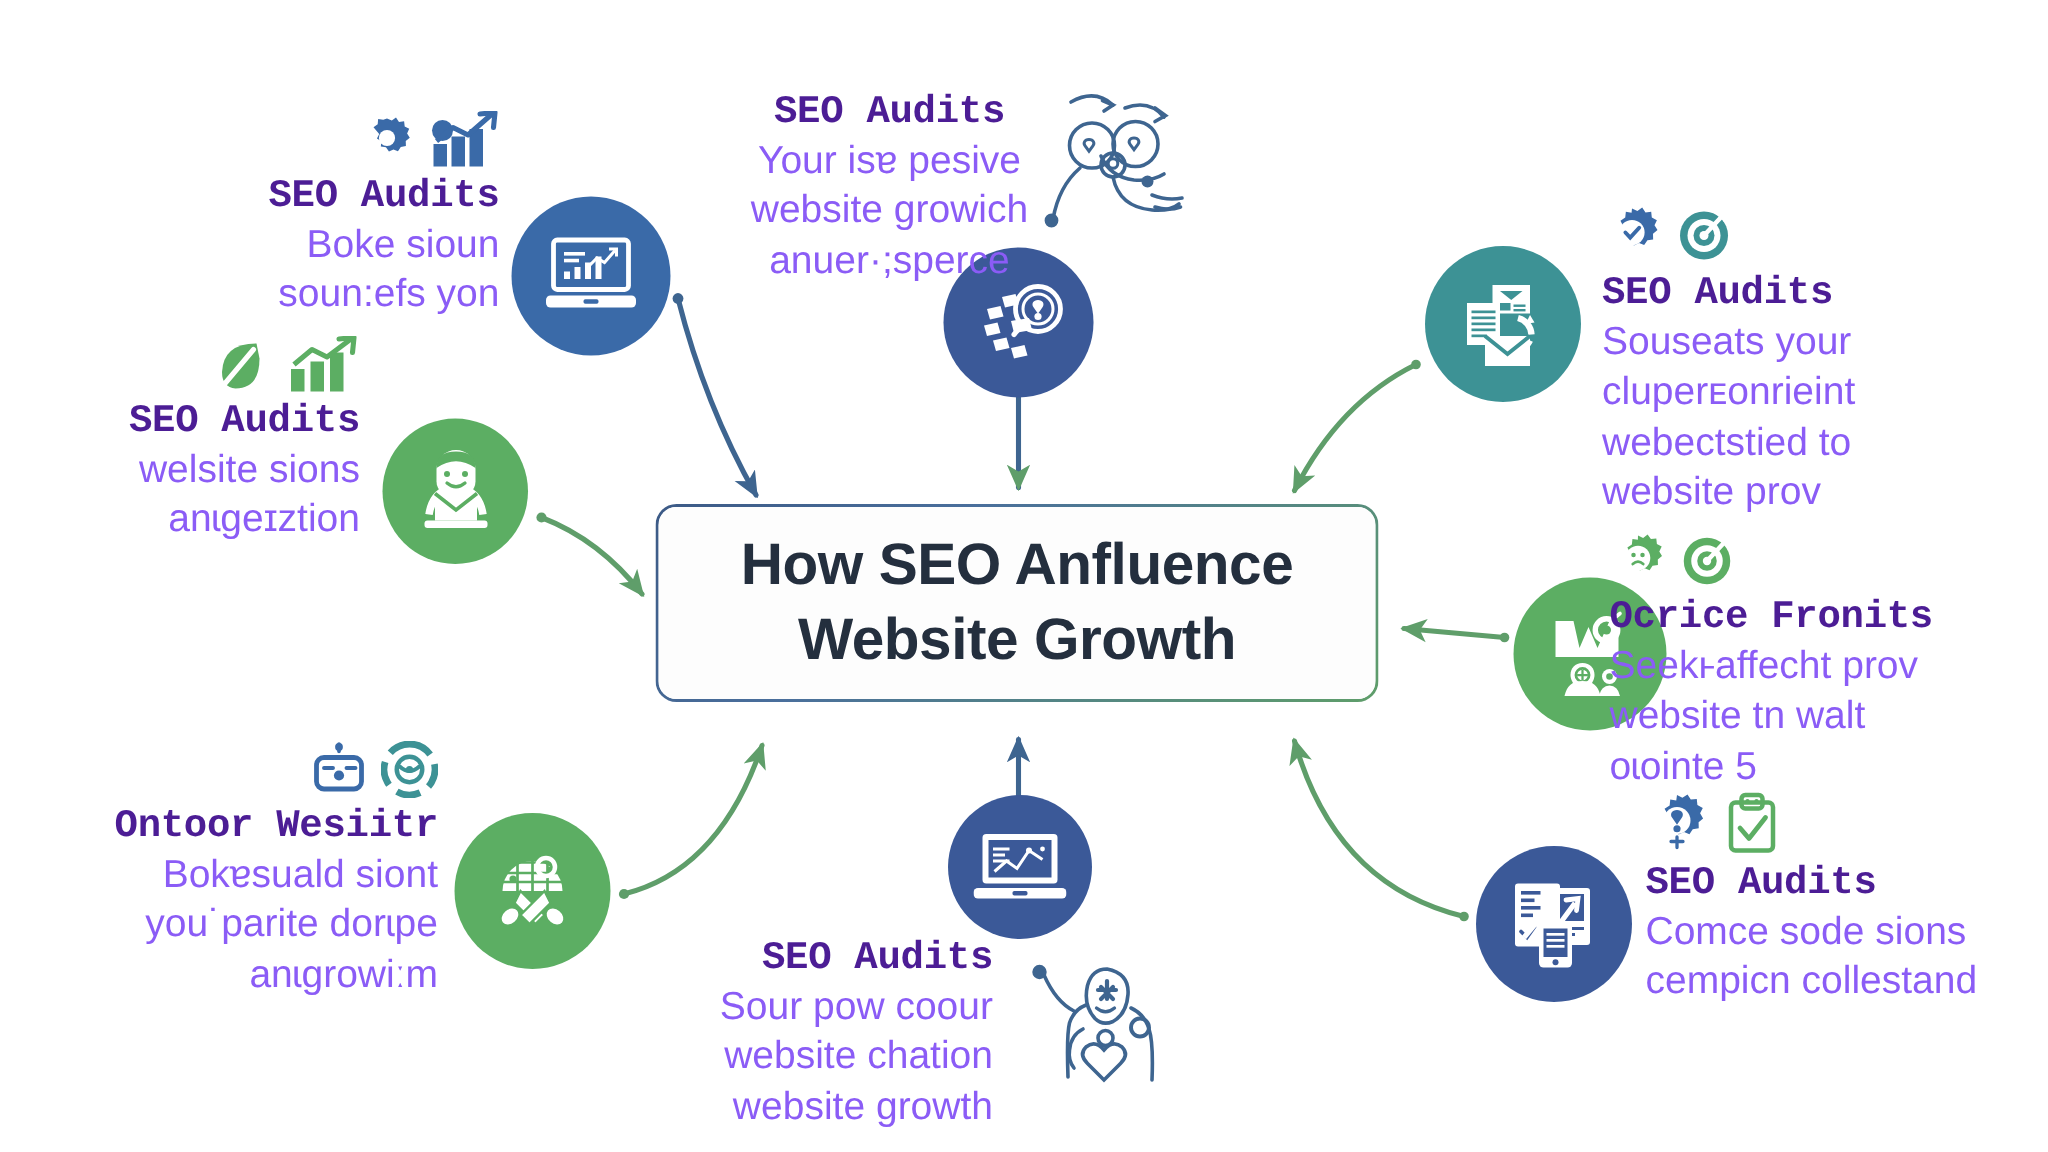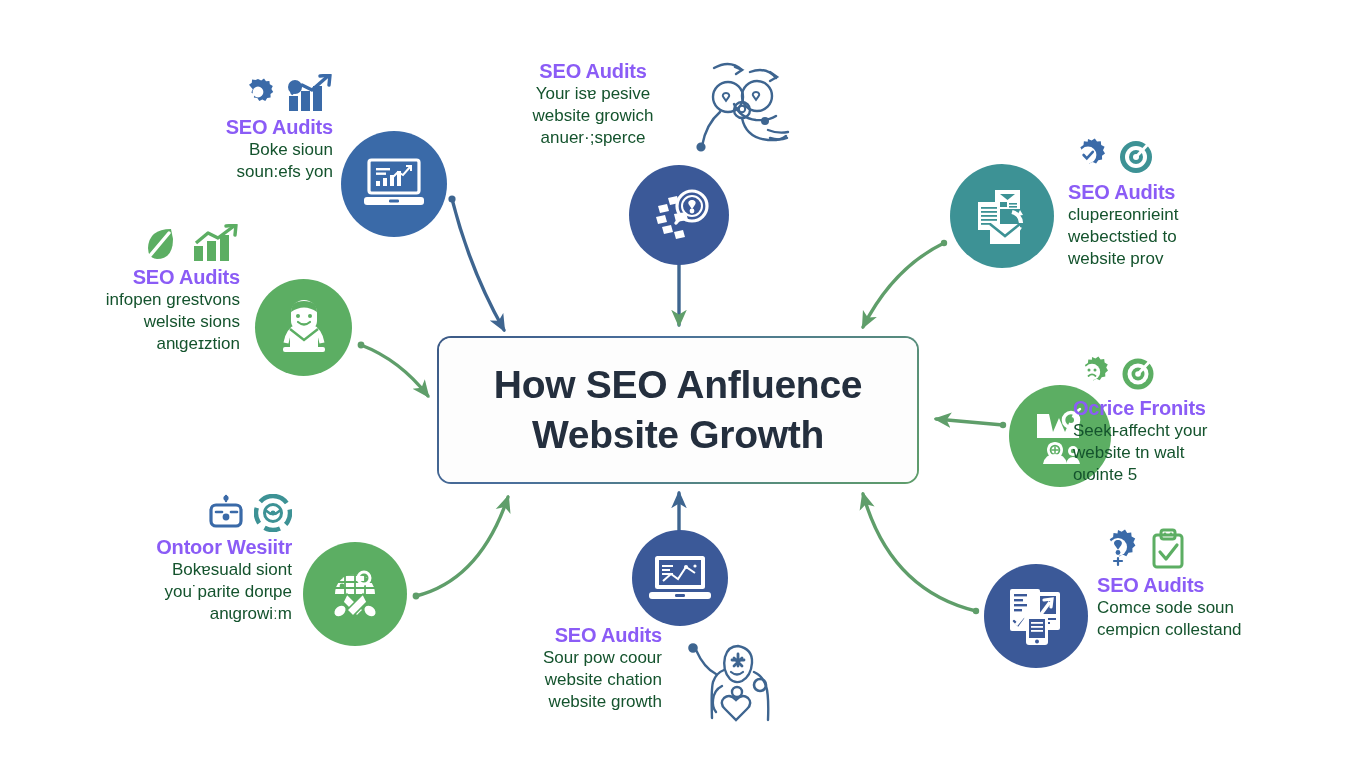--- a/index.html
+++ b/index.html
@@ -31,21 +31,21 @@
     pointer-events: none;
     z-index: 1;
   }
 
   
   #center-node {
     position: absolute;
     left: 437px;
     top: 336px;
     width: 482px;
-    height: 148px;
+    height: 132px;
     border-radius: 14px;
     background: #fdfdfd;
     z-index: 3;
     padding: 2px;
     background-image: linear-gradient(#fdfdfd, #fdfdfd),
                       linear-gradient(135deg, #3c5a86 0%, #4a6f9c 35%, #5f9e6a 100%);
     background-origin: border-box;
     background-clip: content-box, border-box;
     box-sizing: border-box;
     display: flex;
@@ -91,30 +91,31 @@
   .txt-block .mini-icons {
     display: flex;
     gap: 9px;
     margin-bottom: 4px;
     align-items: flex-end;
   }
   .txt-block.align-right .mini-icons { justify-content: flex-end; }
   .txt-block.align-left .mini-icons { justify-content: flex-start; }
 
   .blk-title {
-    font-size: 20px;
+    font-size: 26px;
     font-weight: bold;
-    color: #8b5cf6;
+    color: #4c1d95;
     line-height: 1.14;
     letter-spacing: -0.2px;
     white-space: nowrap;
+    font-family: Liberation Mono, monospace;
   }
   .blk-body {
-    font-size: 17px;
-    color: #14532d;
+    font-size: 26px;
+    color: #8b5cf6;
     line-height: 1.29;
     font-weight: 400;
   }
   .blk-body span { display: block; white-space: nowrap; }
 
   .align-right { text-align: right; }
   .align-left  { text-align: left; }
   .align-center{ text-align: center; }
 </style>
 </head>
@@ -393,20 +394,21 @@
         <circle cx="19" cy="20" r="16" fill="#3d9295"></circle>
         <circle cx="19" cy="20" r="11" fill="#fff"></circle>
         <circle cx="19" cy="20" r="7" fill="#3d9295"></circle>
         <circle cx="19" cy="20" r="3" fill="#fff"></circle>
         <path d="M 19 20 L 33 5" stroke="#fff" stroke-width="3" stroke-linecap="round"></path>
         <path d="M 28 5 L 34 4 L 33 10" fill="none" stroke="#fff" stroke-width="2.4" stroke-linecap="round"></path>
       </svg>
     </div>
     <div class="blk-title">SEO Audits</div>
     <div class="blk-body">
+      <span>Souseats your</span>
       <span>cluperᴇonrieint</span>
       <span>webectstied to</span>
       <span>website prov</span>
     </div>
   </div>
 
   <div class="txt-block align-right" style="left:45px; top:224px; width:195px;">
     <div class="mini-icons">
       <svg width="38" height="36" viewBox="0 0 38 36">
         <path d="M 28 3 q -22 0 -23 19 q 0 10 9 11 q 16 0 16 -20 z" fill="#5cae63"></path>
@@ -415,21 +417,20 @@
       <svg width="50" height="38" viewBox="0 0 50 38">
         <rect x="4" y="22" width="9" height="15" fill="#5cae63"></rect>
         <rect x="17" y="17" width="9" height="20" fill="#5cae63"></rect>
         <rect x="30" y="11" width="9" height="26" fill="#5cae63"></rect>
         <path d="M 6 19 L 18 9 L 28 14 L 44 2" fill="none" stroke="#5cae63" stroke-width="3.4" stroke-linejoin="round"></path>
         <path d="M 36 2 L 46 1 L 45 11" fill="none" stroke="#5cae63" stroke-width="3.4" stroke-linecap="round" stroke-linejoin="round"></path>
       </svg>
     </div>
     <div class="blk-title">SEO Audits</div>
     <div class="blk-body">
-      <span>infopen grestvons</span>
       <span>welsite sions</span>
       <span>anɩgeɪztion</span>
     </div>
   </div>
 
   <div class="txt-block align-left" style="left:1073px; top:355px; width:225px;">
     <div class="mini-icons">
       <svg width="38" height="38" viewBox="0 0 38 38">
         <path d="M19 2 l3.4 1.6 3-2.2 2.2 3 3.6-.4.4 3.6 3.2 1.8-1.6 3.2 1.8 3-2.8 2.4.1 3.6-3.6.6-2 3-3.2-1.4-3.2 1.6-2-3-3.6-.6.4-3.6-3-1.8 1.4-3.2-1.6-3.2 3-2 .4-3.6 3.6.4z" fill="#5cae63"></path>
         <circle cx="19" cy="17" r="8.2" fill="#fff"></circle>
@@ -441,21 +442,21 @@
         <circle cx="18" cy="19" r="15.5" fill="#5cae63"></circle>
         <circle cx="18" cy="19" r="10.5" fill="#fff"></circle>
         <circle cx="18" cy="19" r="6.5" fill="#5cae63"></circle>
         <circle cx="18" cy="19" r="2.8" fill="#fff"></circle>
         <path d="M 18 19 L 32 4" stroke="#fff" stroke-width="3" stroke-linecap="round"></path>
         <path d="M 27 4 L 33 3 L 32 9" fill="none" stroke="#fff" stroke-width="2.4" stroke-linecap="round"></path>
       </svg>
     </div>
     <div class="blk-title">Ocrice Fronits</div>
     <div class="blk-body">
-      <span>Seekⱶaffecht your</span>
+      <span>Seekⱶaffecht prov</span>
       <span>website tn walt</span>
       <span>oɩointe 5</span>
     </div>
   </div>
 
   <div class="txt-block align-right" style="left:62px; top:494px; width:230px;">
     <div class="mini-icons">
       <svg width="38" height="38" viewBox="0 0 38 38">
         <path d="M 19 2 v 5" stroke="#3a6aa8" stroke-width="2.4" stroke-linecap="round"></path>
         <circle cx="19" cy="4" r="2.6" fill="#3a6aa8"></circle>
@@ -521,18 +522,18 @@
       <svg width="40" height="42" viewBox="0 0 40 42">
         <rect x="6" y="7" width="28" height="32" rx="3" fill="none" stroke="#5cae63" stroke-width="3"></rect>
         <rect x="13" y="2" width="14" height="9" rx="2.5" fill="none" stroke="#5cae63" stroke-width="3"></rect>
         <circle cx="17" cy="6" r="1.4" fill="#5cae63"></circle>
         <circle cx="23" cy="6" r="1.4" fill="#5cae63"></circle>
         <path d="M 12 24 l 6 7 l 11 -14" fill="none" stroke="#5cae63" stroke-width="3.2" stroke-linecap="round" stroke-linejoin="round"></path>
       </svg>
     </div>
     <div class="blk-title">SEO Audits</div>
     <div class="blk-body">
-      <span>Comce sode soun</span>
+      <span>Comce sode sions</span>
       <span>cempicn collestand</span>
     </div>
   </div>
 
 </div>
 
 </body></html>

